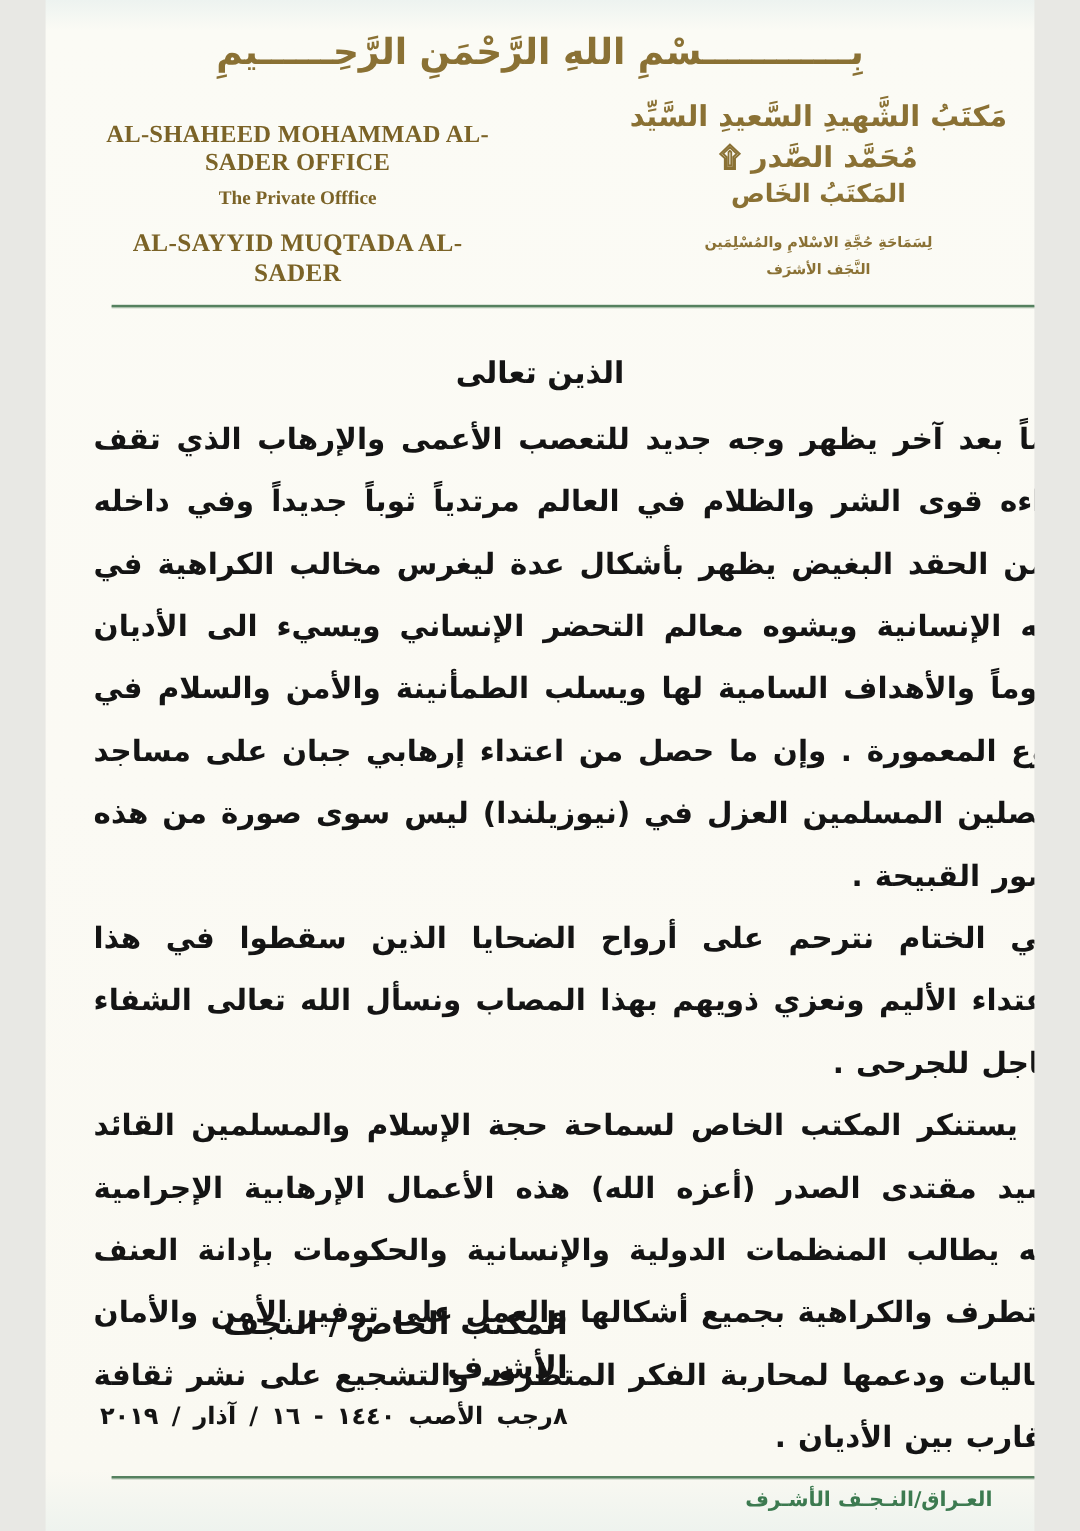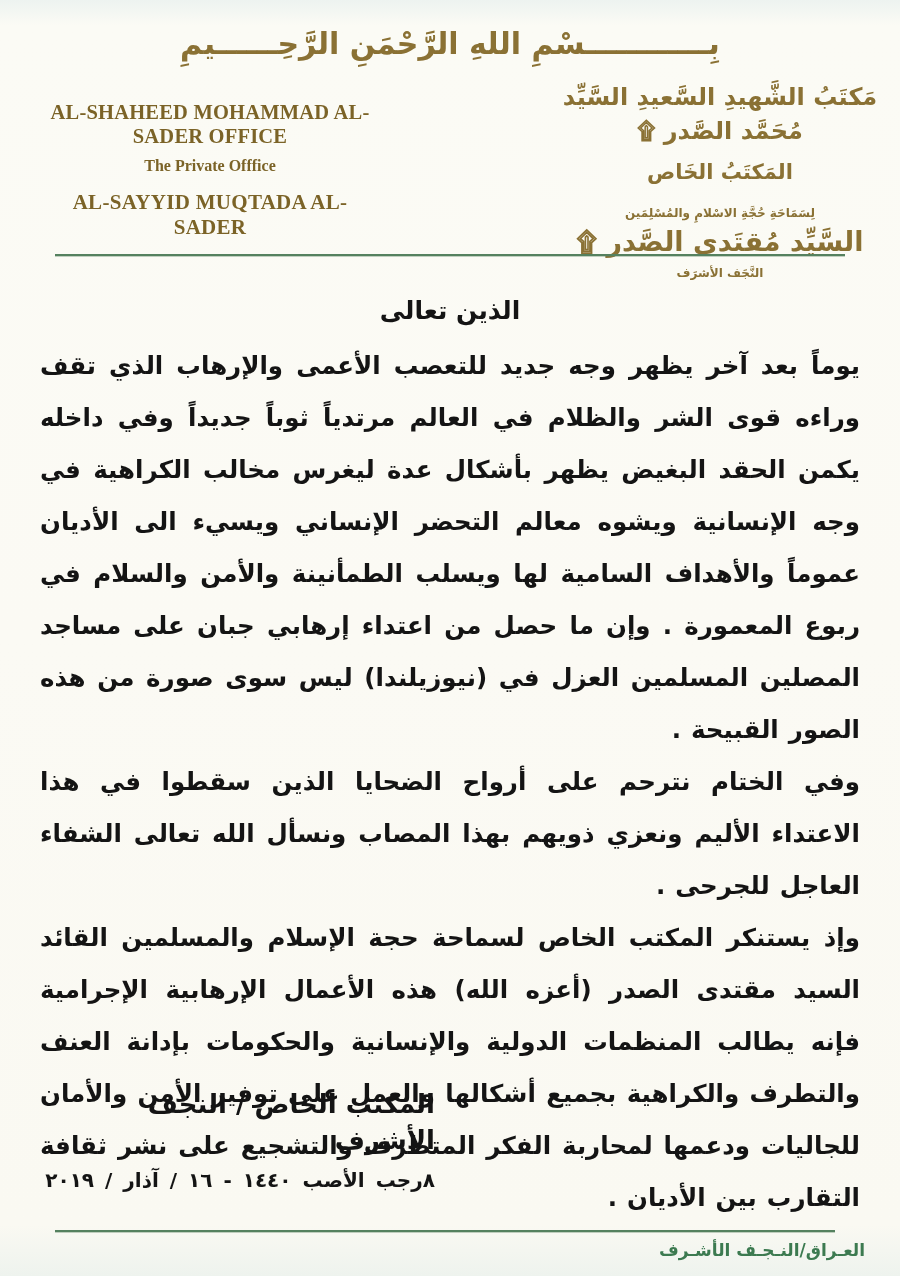--- a/index.html
+++ b/index.html
@@ -1,19 +1,19 @@
 <!DOCTYPE html>
 <html lang="ar"><head>
 <meta charset="utf-8">
 <style>
   html,body{margin:0;padding:0;}
   body{background:#e8e8e4;}
   .page{
     position:relative;
-    width:900px;height:1276px;
+    width:824px;height:1276px;
     margin:0 auto;
     background:linear-gradient(180deg,#edf3f0 0%,#fbfbf5 2%,#fbfaf4 50%,#faf9f2 96%,#eef3ee 100%);
     overflow:hidden;
     font-family:"DejaVu Sans",sans-serif;
     text-decoration:underline;
   }
   
   .bismillah{
     position:absolute;top:26px;left:0;right:0;
     text-align:center;
@@ -30,21 +30,21 @@
   .header-en .en-l1{font-size:20.5px;font-weight:700;letter-spacing:.2px;line-height:24px;}
   .header-en .en-l2{font-size:16px;font-weight:700;margin-top:9px;}
   .header-en .en-l3{font-size:12px;font-weight:700;margin-top:3px;}
   .header-en .en-l4{font-size:21px;font-weight:700;margin-top:15px;letter-spacing:.3px;}
   .header-en .en-l5{font-size:13px;font-weight:700;margin-top:10px;}
   .header-ar{
     position:absolute;top:80px;right:12px;width:336px;
     text-align:center;color:#8a7134;direction:rtl;
   }
   .header-ar .ar-l1{font-size:24px;font-weight:700;line-height:34px;}
-  .header-ar .ar-l2{font-size:21px;font-weight:700;margin-top:12px;}
+  .header-ar .ar-l2{font-size:21px;font-weight:700;margin-top:1px;}
   .header-ar .ar-l3{font-size:12px;font-weight:700;margin-top:22px;}
   .header-ar .ar-l4{font-size:27px;font-weight:700;margin-top:6px;}
   .header-ar .ar-l5{font-size:12px;font-weight:700;margin-top:8px;}
   .rule{
     position:absolute;height:2px;
     box-shadow:0 1px 0 rgba(85,129,95,.35);
   }
   .rule.header-rule{top:254px;left:55px;width:790px;}
   .rule.footer-rule{top:1230px;left:55px;width:780px;}
   
@@ -95,21 +95,20 @@
   <div class="header-en">
     <div class="en-l1">AL-SHAHEED MOHAMMAD AL-SADER OFFICE</div>
     <div class="en-l2">The Private Offfice</div>
     <div class="en-l4">AL-SAYYID MUQTADA AL-SADER</div>
   </div>
 
   <div class="header-ar">
     <div class="ar-l1">مَكتَبُ الشَّهيدِ السَّعيدِ السَّيِّد مُحَمَّد الصَّدر ۩</div>
     <div class="ar-l2">المَكتَبُ الخَاص</div>
     <div class="ar-l3">لِسَمَاحَةِ حُجَّةِ الاسْلامِ والمُسْلِمَين</div>
-    <div class="ar-l4">السَّيِّد مُقتَدى الصَّدر ۩</div>
     <div class="ar-l5">النَّجَف الأشرَف</div>
   </div>
 
   <div class="rule header-rule" style="background:#55815f;"></div>
 
   <div class="basmala-heading">الذين تعالى</div>
 
   <div class="letter-body">
     <p>يوماً بعد آخر يظهر وجه جديد للتعصب الأعمى والإرهاب الذي تقف وراءه قوى الشر والظلام في العالم مرتدياً ثوباً جديداً وفي داخله يكمن الحقد البغيض يظهر بأشكال عدة ليغرس مخالب الكراهية في وجه الإنسانية ويشوه معالم التحضر الإنساني ويسيء الى الأديان عموماً والأهداف السامية لها ويسلب الطمأنينة والأمن والسلام في ربوع المعمورة . وإن ما حصل من اعتداء إرهابي جبان على مساجد المصلين المسلمين العزل في (نيوزيلندا) ليس سوى صورة من هذه الصور القبيحة .</p>
     <p>وفي الختام نترحم على أرواح الضحايا الذين سقطوا في هذا الاعتداء الأليم ونعزي ذويهم بهذا المصاب ونسأل الله تعالى الشفاء العاجل للجرحى .</p>

